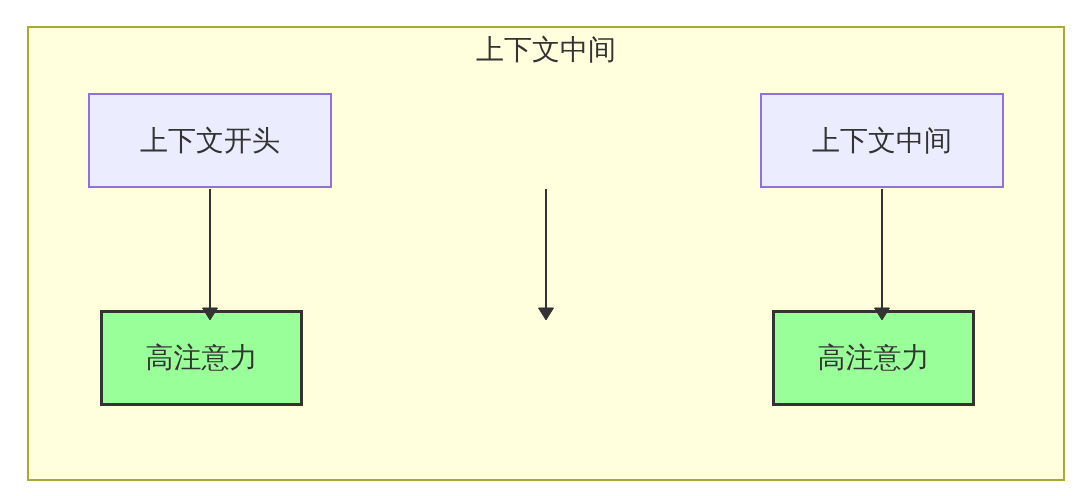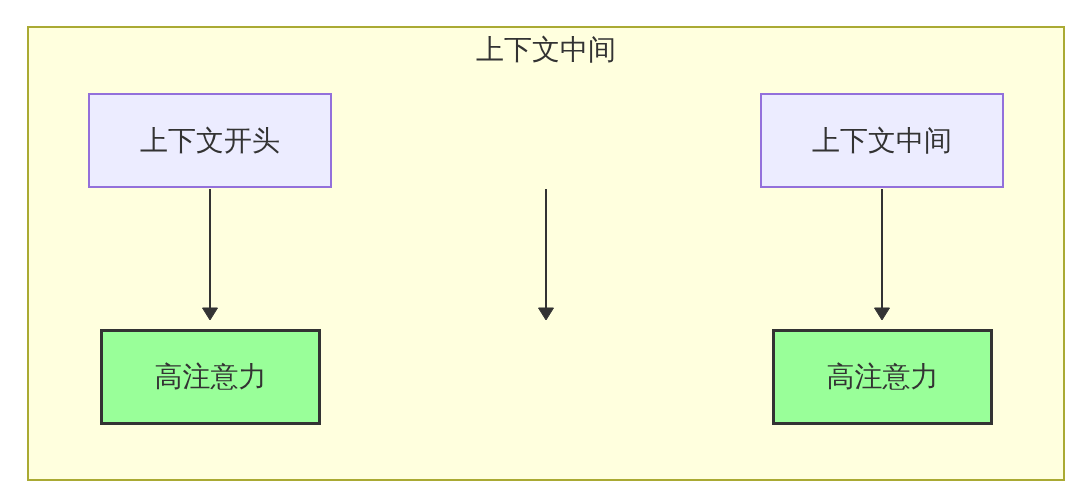--- a/index.html
+++ b/index.html
@@ -49,22 +49,22 @@
     line-height:1;
     color:var(--text);
   }
   .node.src{
     width:244px; height:95px;
     top:93px;
     background:var(--node_fill);
     border:2px solid var(--node_border);
   }
   .node.dst{
-    width:221px; height:96px;
-    top:329px;
+    width:203px; height:96px;
+    top:310px;
     border:3px solid var(--strong_border);
     font-family:Liberation Serif, serif;
   }
   .node.high{background:var(--high_fill);}
   .node.low{background:var(--low_fill);}
   #srcA{left:88px;}
   #srcB{left:424px;}
   #srcC{left:760px;}
   #dstA{left:100px;}
   #dstB{left:436px;}

